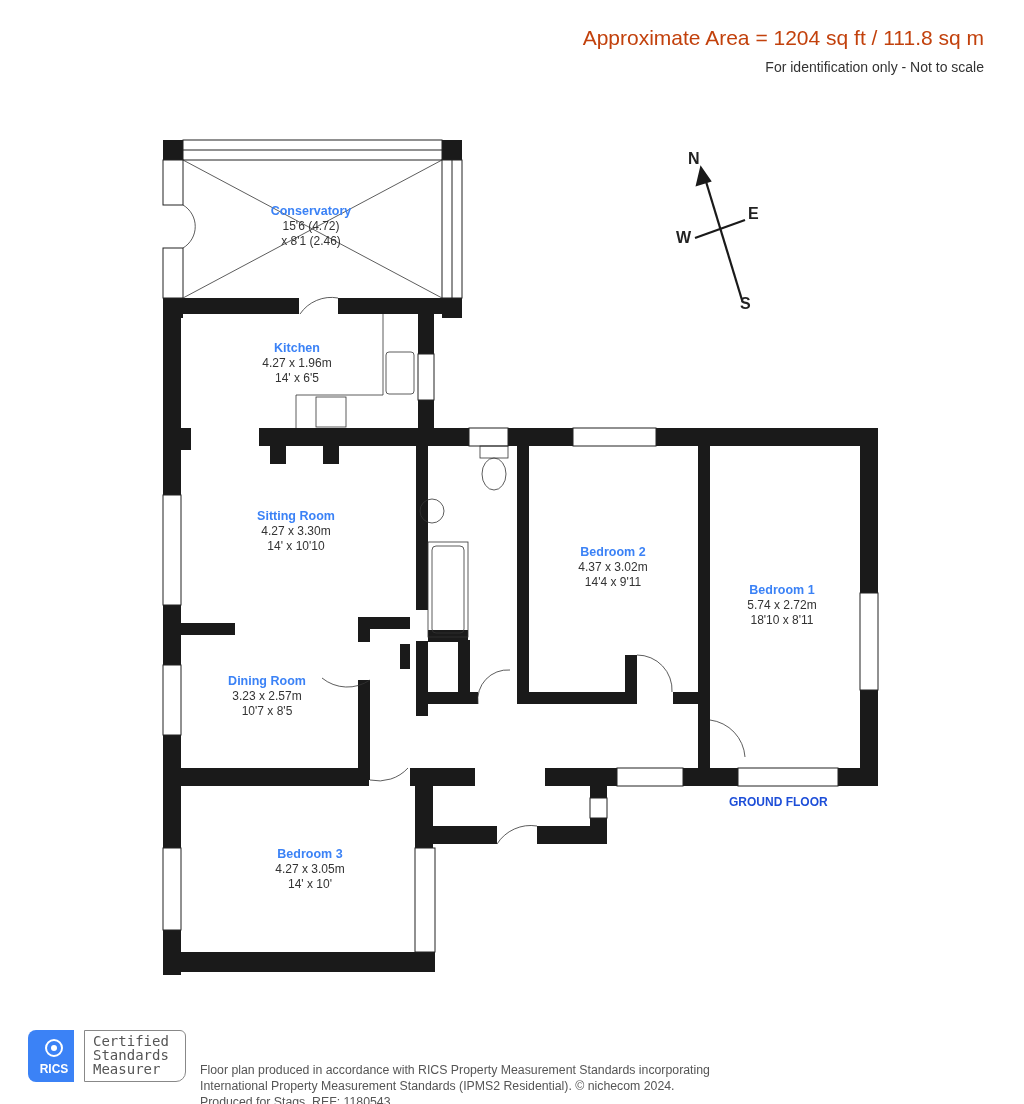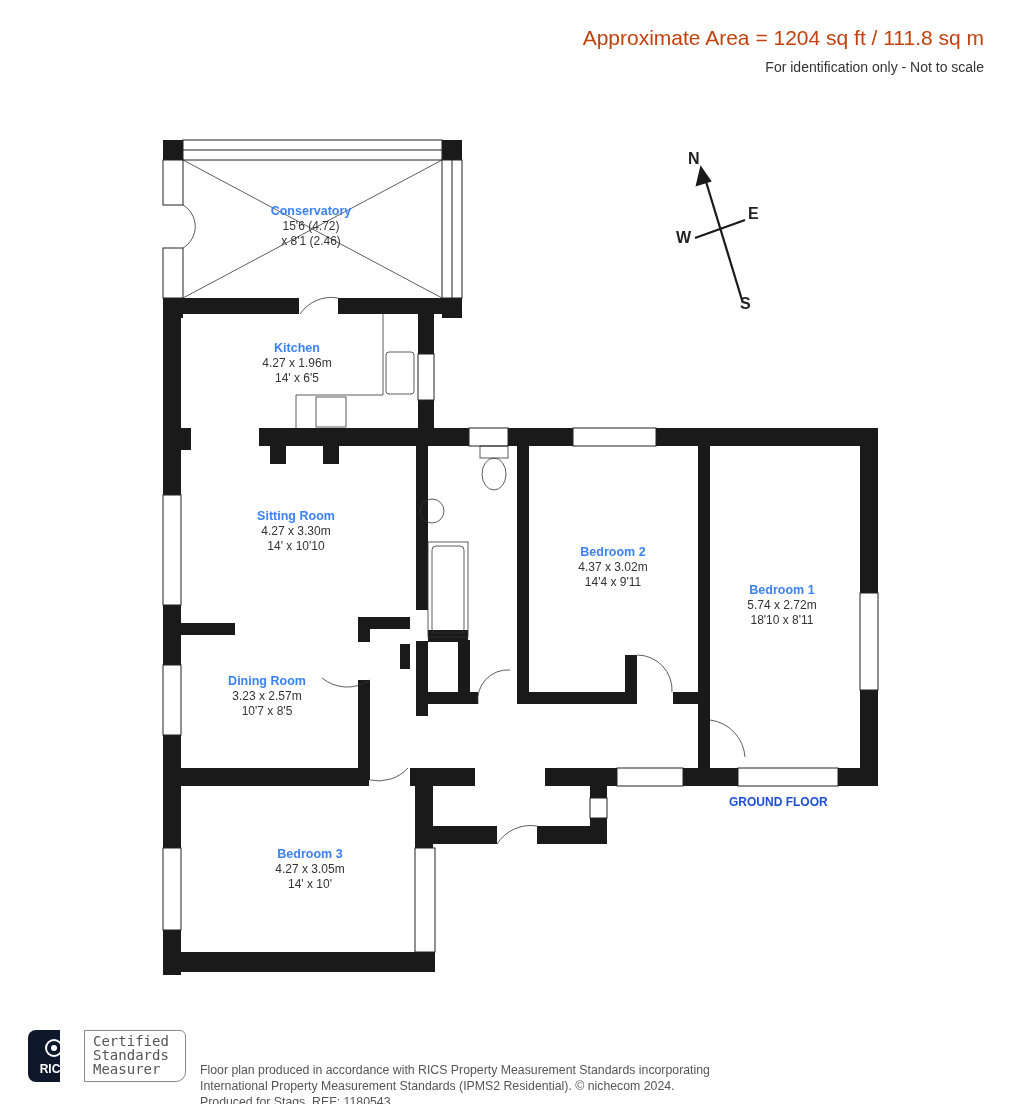--- a/index.html
+++ b/index.html
@@ -5,21 +5,21 @@
   html,body{margin:0;padding:0;background:#fff;}
   body{width:1024px;height:1104px;position:relative;overflow:hidden;font-family:"Liberation Sans",sans-serif;color:#222;}
   .area-title{position:absolute;right:40px;top:26px;font-size:21px;color:#c2410c;}
   .area-sub{position:absolute;right:40px;top:59px;font-size:14px;color:#333;}
   svg.plan{position:absolute;left:0;top:0;}
   .room-label{position:absolute;text-align:center;font-size:12px;line-height:15px;color:#333;transform:translateX(-50%);white-space:nowrap;}
   .room-label .rn{font-weight:bold;font-size:12.5px;color:#3b82f6;}
   .floor-label{position:absolute;left:729px;top:795px;font-weight:bold;font-size:12px;color:#1d4ed8;}
   .compass-letter{position:absolute;font-weight:bold;font-size:16px;color:#222;}
   .footer{position:absolute;left:28px;top:1030px;width:760px;height:55px;}
-  .rics-badge{position:absolute;left:0;top:0;width:32px;height:52px;background:#0f172a;border-radius:8px 0 0 8px;}
+  .rics-badge{position:absolute;left:0;top:0;width:46px;height:52px;background:#3b82f6;border-radius:8px 0 0 8px;}
   .rics-text{position:absolute;left:0;bottom:6px;width:52px;text-align:center;color:#fff;font-weight:bold;font-size:12px;}
   .rics-lion{position:absolute;left:14px;top:8px;width:24px;height:20px;}
   .cert-box{position:absolute;left:56px;top:0;width:100px;height:50px;border:1.5px solid #888;border-radius:0 6px 10px 0;}
   .cert-line{display:block;font-family:"DejaVu Sans Mono",monospace;font-size:14px;line-height:14px;color:#555;padding-left:8px;}
   .cert-lines{padding-top:3px;}
   .footer-text{position:absolute;left:172px;top:0;font-size:12.3px;line-height:16px;color:#555;margin-top:32px;}
 </style>
 </head>
 <body>
 

